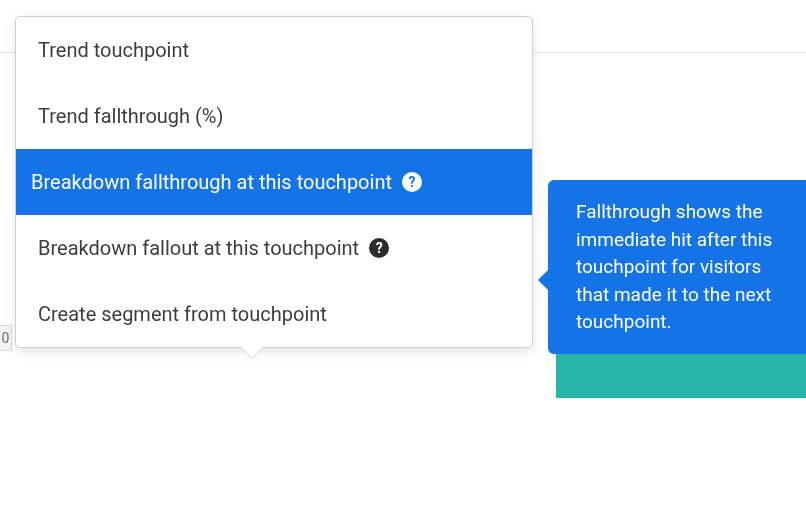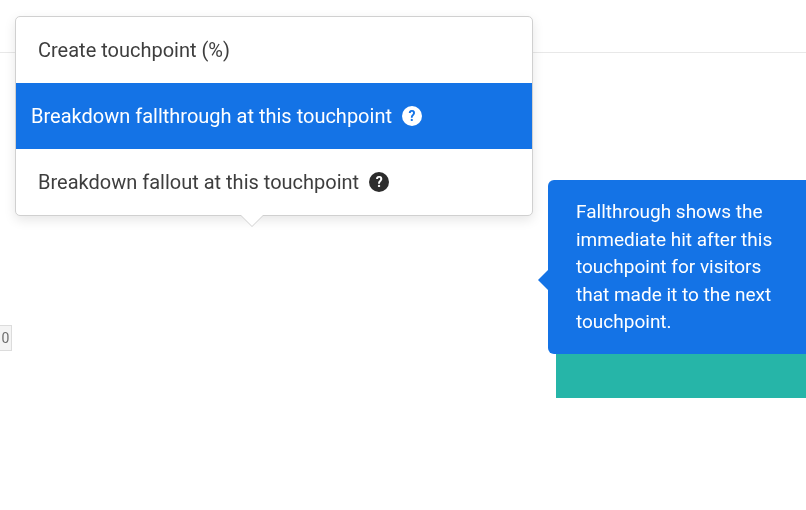--- a/index.html
+++ b/index.html
@@ -133,34 +133,40 @@
   </style>
 </head>
 <body>
 
 <div class="bg-stripe-top"></div>
 <div class="bg-teal-bar"></div>
 <div class="bg-stripe-label">0</div>
 
 <div class="menu-popup">
 
+  <div class="menu-item">
+    <span class="menu-item-label">Trend touchpoint</span>
+  </div>
 
   <div class="menu-item">
-    <span class="menu-item-label">Create touchpoint (%)</span>
+    <span class="menu-item-label">Trend fallthrough (%)</span>
   </div>
 
 
   <div class="menu-item selected">
     <span class="menu-item-label">Breakdown fallthrough at this touchpoint</span>
     <span class="help-icon light">?</span>
   </div>
 
   <div class="menu-item">
     <span class="menu-item-label">Breakdown fallout at this touchpoint</span>
     <span class="help-icon dark">?</span>
   </div>
 
+  <div class="menu-item">
+    <span class="menu-item-label">Create segment from touchpoint</span>
+  </div>
 
 </div>
 
 <div class="tooltip">
   <span>Fallthrough shows the immediate hit after this touchpoint for visitors that made it to the next touchpoint.</span>
 </div>
 
 </body></html>

